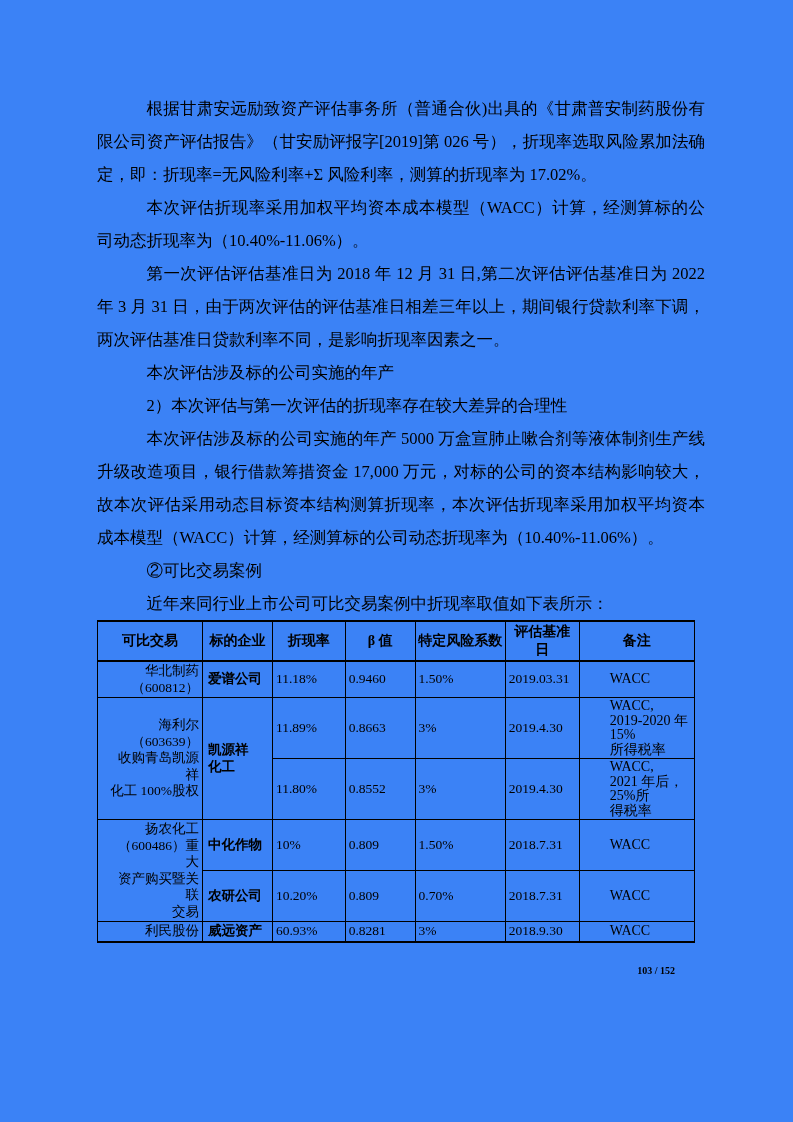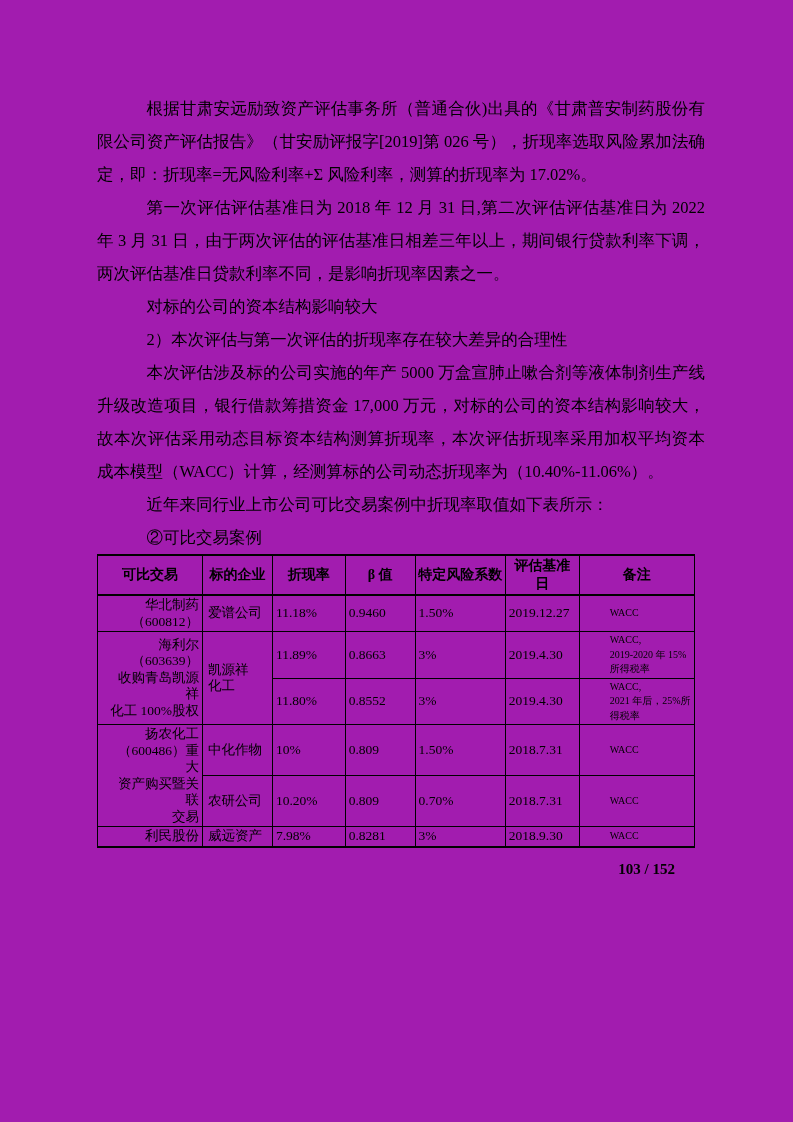--- a/index.html
+++ b/index.html
@@ -12,21 +12,21 @@
     height: 1122px;
     font-family: "Liberation Serif", "DejaVu Serif", serif;
     color: #000000;
     overflow: hidden;
   }
   .page {
     box-sizing: border-box;
     width: 793px;
     height: 1122px;
     padding: 92px 88px 0 97px;
-    background: #a21caf;
+    background: #3b82f6;
   }
   .body-text p {
     margin: 0;
     font-size: 16.5px;
     line-height: 33px;
     text-align: justify;
     text-indent: 3em;
     white-space: normal;
   }
   table.cmp-table {
@@ -57,53 +57,55 @@
     line-height: 16.5px;
     text-align: left;
   }
   .cmp-table td.c-deal {
     text-align: right;
     padding-left: 7px;
   }
   .cmp-table td.ta-l {
     text-align: left;
     padding-left: 5px;
+    font-weight: bold;
   }
   .cmp-table td.c-note {
-    font-size: 10px;
+    font-size: 14px;
     line-height: 14.5px;
     padding-left: 30px;
   }
   .cmp-table tr.grp td { border-top: 1.6px solid #000; }
   .cmp-table tr.h-r1 { height: 34px; }
   .cmp-table tr.h-r2 { height: 44px; }
   .cmp-table tr.h-r3 { height: 34px; }
   .cmp-table tr.h-r4 { height: 20px; }
   .footer {
-    margin-top: 13px;
+    margin-top: 22px;
     text-align: right;
     padding-right: 30px;
-    font-size: 15px;
+    font-size: 10px;
     font-weight: bold;
     font-family: "Liberation Serif", "DejaVu Serif", serif;
   }
 </style>
 </head>
 <body>
 
 <div class="page">
 
   <div class="body-text">
     <p>根据甘肃安远励致资产评估事务所（普通合伙)出具的《甘肃普安制药股份有限公司资产评估报告》（甘安励评报字[2019]第 026 号），折现率选取风险累加法确定，即：折现率=无风险利率+Σ 风险利率，测算的折现率为 17.02%。</p>
+    <p>本次评估折现率采用加权平均资本成本模型（WACC）计算，经测算标的公司动态折现率为（10.40%-11.06%）。</p>
     <p>第一次评估评估基准日为 2018 年 12 月 31 日,第二次评估评估基准日为 2022 年 3 月 31 日，由于两次评估的评估基准日相差三年以上，期间银行贷款利率下调，两次评估基准日贷款利率不同，是影响折现率因素之一。</p>
-    <p>对标的公司的资本结构影响较大</p>
+    <p>本次评估涉及标的公司实施的年产</p>
     <p>2）本次评估与第一次评估的折现率存在较大差异的合理性</p>
     <p>本次评估涉及标的公司实施的年产 5000 万盒宣肺止嗽合剂等液体制剂生产线升级改造项目，银行借款筹措资金 17,000 万元，对标的公司的资本结构影响较大，故本次评估采用动态目标资本结构测算折现率，本次评估折现率采用加权平均资本成本模型（WACC）计算，经测算标的公司动态折现率为（10.40%-11.06%）。</p>
+    <p>②可比交易案例</p>
     <p>近年来同行业上市公司可比交易案例中折现率取值如下表所示：</p>
-    <p>②可比交易案例</p>
   </div>
 
   <table class="cmp-table">
     <colgroup>
       <col style="width:17.6%">
       <col style="width:11.7%">
       <col style="width:12.2%">
       <col style="width:11.7%">
       <col style="width:15.1%">
       <col style="width:12.4%">
@@ -121,21 +123,21 @@
       </tr>
     </thead>
     <tbody>
       <tr class="grp h-r1">
         <td class="c-deal">华北制药
 （600812）</td>
         <td class="ta-l">爱谱公司</td>
         <td>11.18%</td>
         <td>0.9460</td>
         <td>1.50%</td>
-        <td>2019.12.27</td>
+        <td>2019.03.31</td>
         <td class="c-note">WACC</td>
       </tr>
       <tr class="grp h-r2">
         <td class="c-deal" rowspan="2">海利尔（603639）
 收购青岛凯源祥
 化工 100%股权</td>
         <td class="ta-l" rowspan="2">凯源祥
 化工</td>
         <td>11.89%</td>
         <td>0.8663</td>
@@ -170,21 +172,21 @@
         <td class="ta-l">农研公司</td>
         <td>10.20%</td>
         <td>0.809</td>
         <td>0.70%</td>
         <td>2018.7.31</td>
         <td class="c-note">WACC</td>
       </tr>
       <tr class="grp h-r4">
         <td class="c-deal">利民股份</td>
         <td class="ta-l">威远资产</td>
-        <td>7.98%</td>
+        <td>60.93%</td>
         <td>0.8281</td>
         <td>3%</td>
         <td>2018.9.30</td>
         <td class="c-note">WACC</td>
       </tr>
     </tbody>
   </table>
 
   <div class="footer">103 / 152</div>
 

